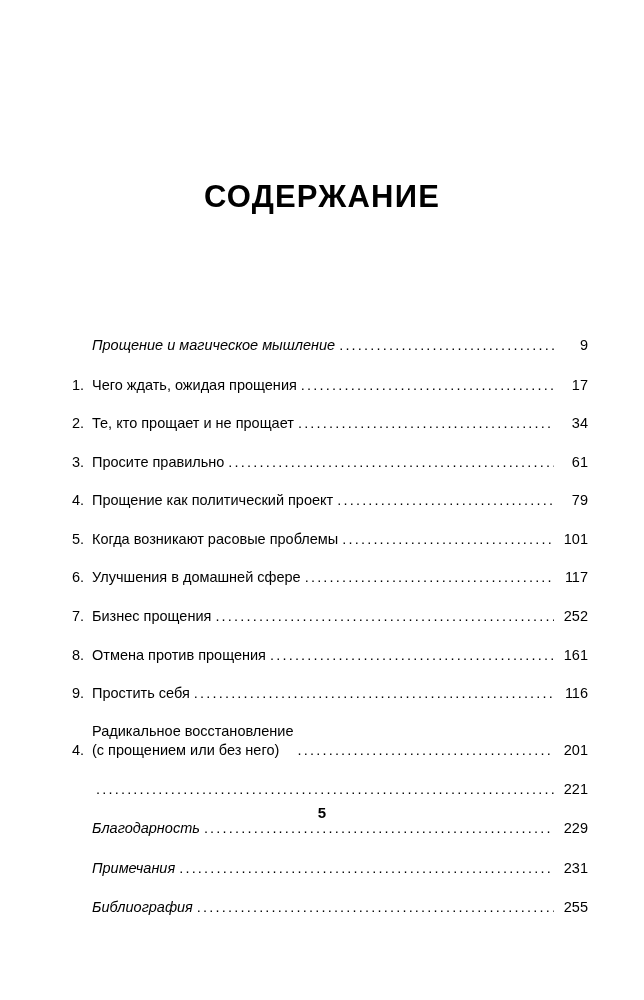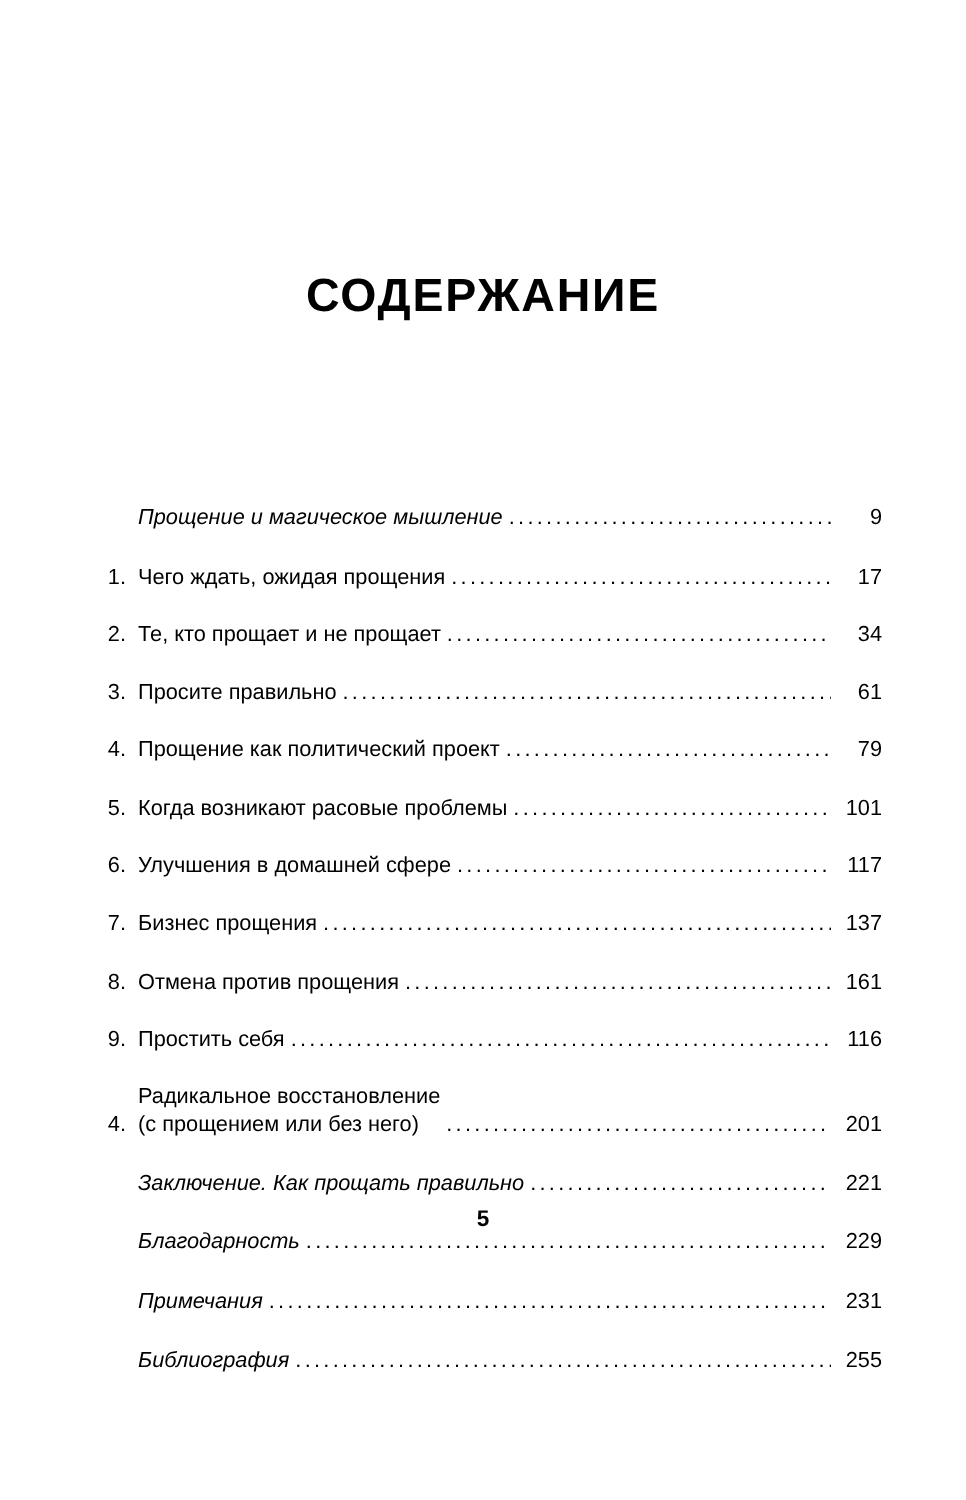--- a/index.html
+++ b/index.html
@@ -153,21 +153,21 @@
       <span class="num">6.</span>
       <span class="label">Улучшения в домашней сфере</span>
       <span class="dots">................................................................................................</span>
       <span class="page-num">117</span>
     </li>
 
     <li class="toc-row">
       <span class="num">7.</span>
       <span class="label">Бизнес прощения</span>
       <span class="dots">................................................................................................</span>
-      <span class="page-num">137</span>
+      <span class="page-num">252</span>
     </li>
 
     <li class="toc-row">
       <span class="num">8.</span>
       <span class="label">Отмена против прощения</span>
       <span class="dots">................................................................................................</span>
       <span class="page-num">161</span>
     </li>
 
     <li class="toc-row">
@@ -180,21 +180,20 @@
     <li class="toc-row two-line">
       <span class="num">4.</span>
       <span class="label">Радикальное восстановление
 (с прощением или без него)</span>
       <span class="dots">................................................................................................</span>
       <span class="page-num">201</span>
     </li>
 
     <li class="toc-row front">
       <span class="num"></span>
-      <span class="label italic">Заключение. Как прощать правильно</span>
       <span class="dots">................................................................................................</span>
       <span class="page-num">221</span>
     </li>
 
     <li class="toc-row front">
       <span class="num"></span>
       <span class="label italic">Благодарность</span>
       <span class="dots">................................................................................................</span>
       <span class="page-num">229</span>
     </li>

